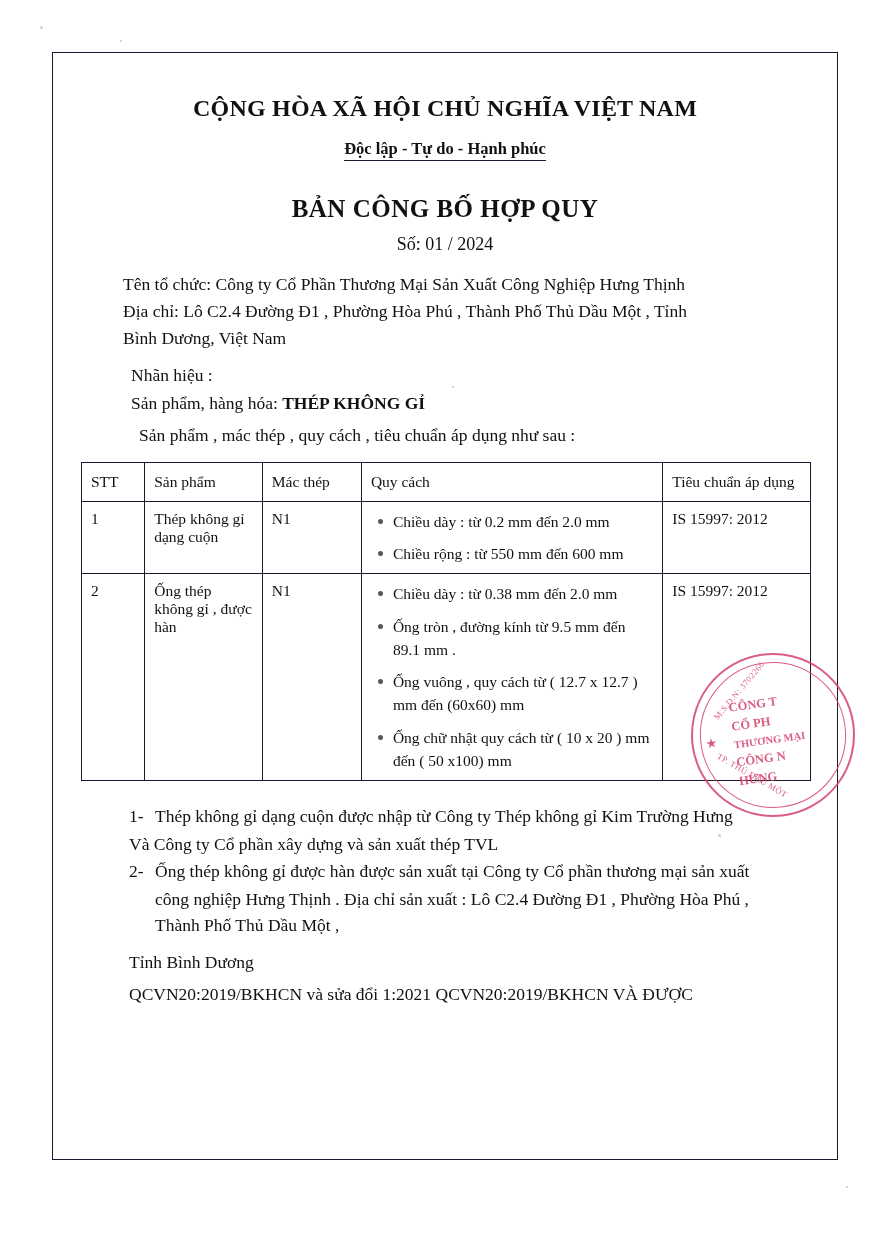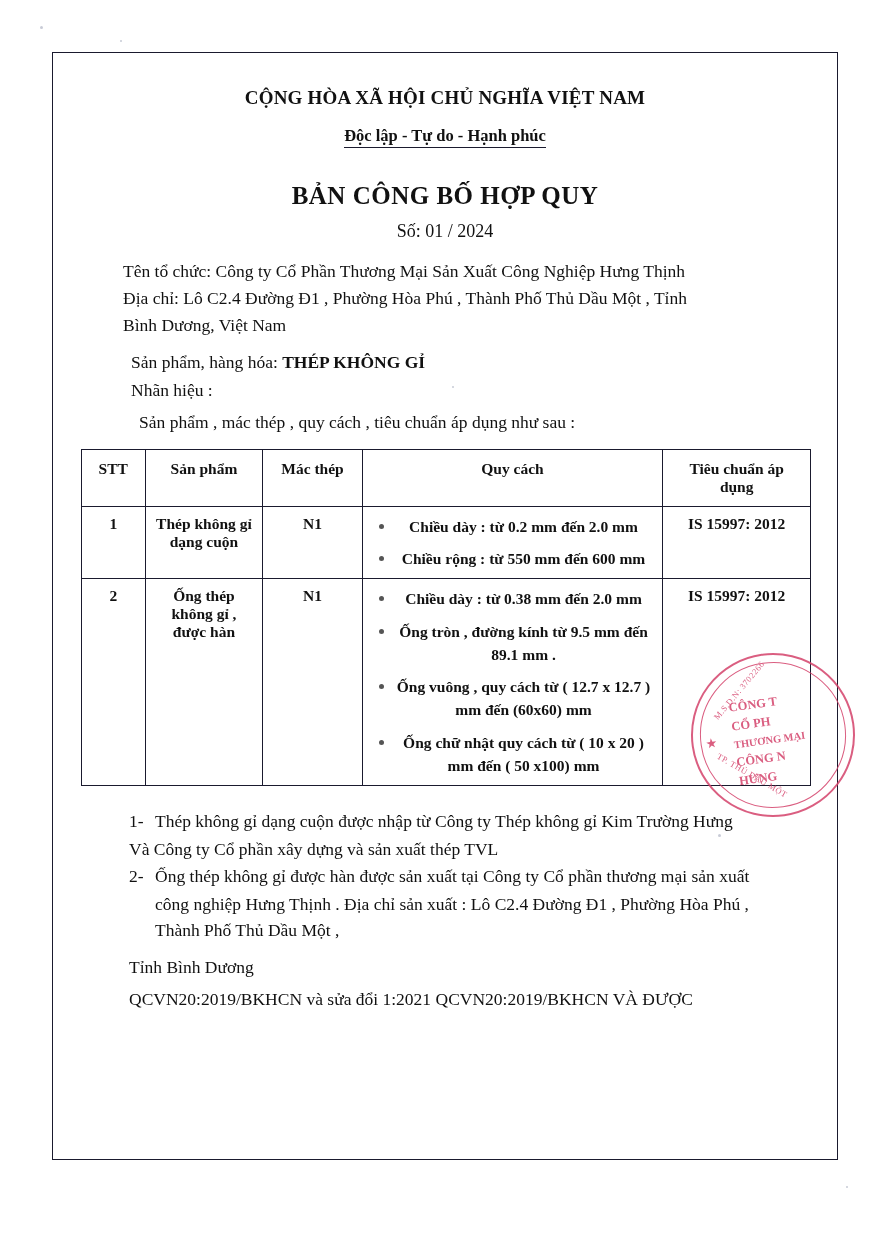--- a/index.html
+++ b/index.html
@@ -32,24 +32,24 @@
     top: 0;
     right: 0;
     bottom: 0;
     padding: 22px 28px 0 28px;
     box-sizing: border-box;
   }
 
   .center { text-align: center; }
 
   .nation-line {
-    font-size: 19px;
+    font-size: 24px;
     font-weight: bold;
     letter-spacing: 0.2px;
-    margin-top: 12px;
+    margin-top: 20px;
   }
   .motto-line {
     font-size: 16.5px;
     font-weight: bold;
     margin-top: 17px;
   }
   .motto-underline {
     display: inline-block;
     border-bottom: 1.4px solid #1a1a2e;
     padding-bottom: 1px;
@@ -82,22 +82,22 @@
   table.spec {
     margin: 13px 0 0 0;
     border-collapse: collapse;
     width: 730px;
     font-size: 15.5px;
   }
   table.spec th, table.spec td {
     border: 1px solid #1a1a2e;
     vertical-align: top;
     padding: 8px 9px;
-    font-weight: bold;
-    text-align: center;
+    font-weight: normal;
+    text-align: left;
   }
   table.spec th {
     padding-top: 10px;
     padding-bottom: 10px;
   }
   .col-stt { width: 48px; text-align: center; }
   .col-sp { width: 112px; }
   .col-mac { width: 92px; text-align: center; }
   .col-qc { width: 330px; }
   .col-tc { width: 148px; }
@@ -241,24 +241,24 @@
     <div class="body-block">
       <div class="body-line">
         <span>Tên tổ chức: </span><span>Công ty Cổ Phần Thương Mại Sản Xuất Công Nghiệp Hưng Thịnh</span>
       </div>
       <div class="body-line">
         <span>Địa chỉ: </span><span>Lô C2.4 Đường Đ1 , Phường Hòa Phú , Thành Phố Thủ Dầu Một , Tỉnh</span>
       </div>
       <div class="body-line">Bình Dương, Việt Nam</div>
       <div class="gap-xs"></div>
       <div class="gap-xs"></div>
+      <div class="body-line indent2">Nhãn hiệu :</div>
       <div class="body-line indent2">
         <span>Sản phẩm, hàng hóa: </span><span class="bold">THÉP KHÔNG GỈ</span>
       </div>
-      <div class="body-line indent2">Nhãn hiệu :</div>
       <div class="gap-xs"></div>
       <div class="body-line indent3">Sản phẩm , mác thép , quy cách , tiêu chuẩn áp dụng như sau :</div>
     </div>
 
     <table class="spec">
       <thead>
         <tr>
           <th class="col-stt">STT</th>
           <th class="col-sp">Sản phẩm</th>
           <th class="col-mac">Mác thép</th>

